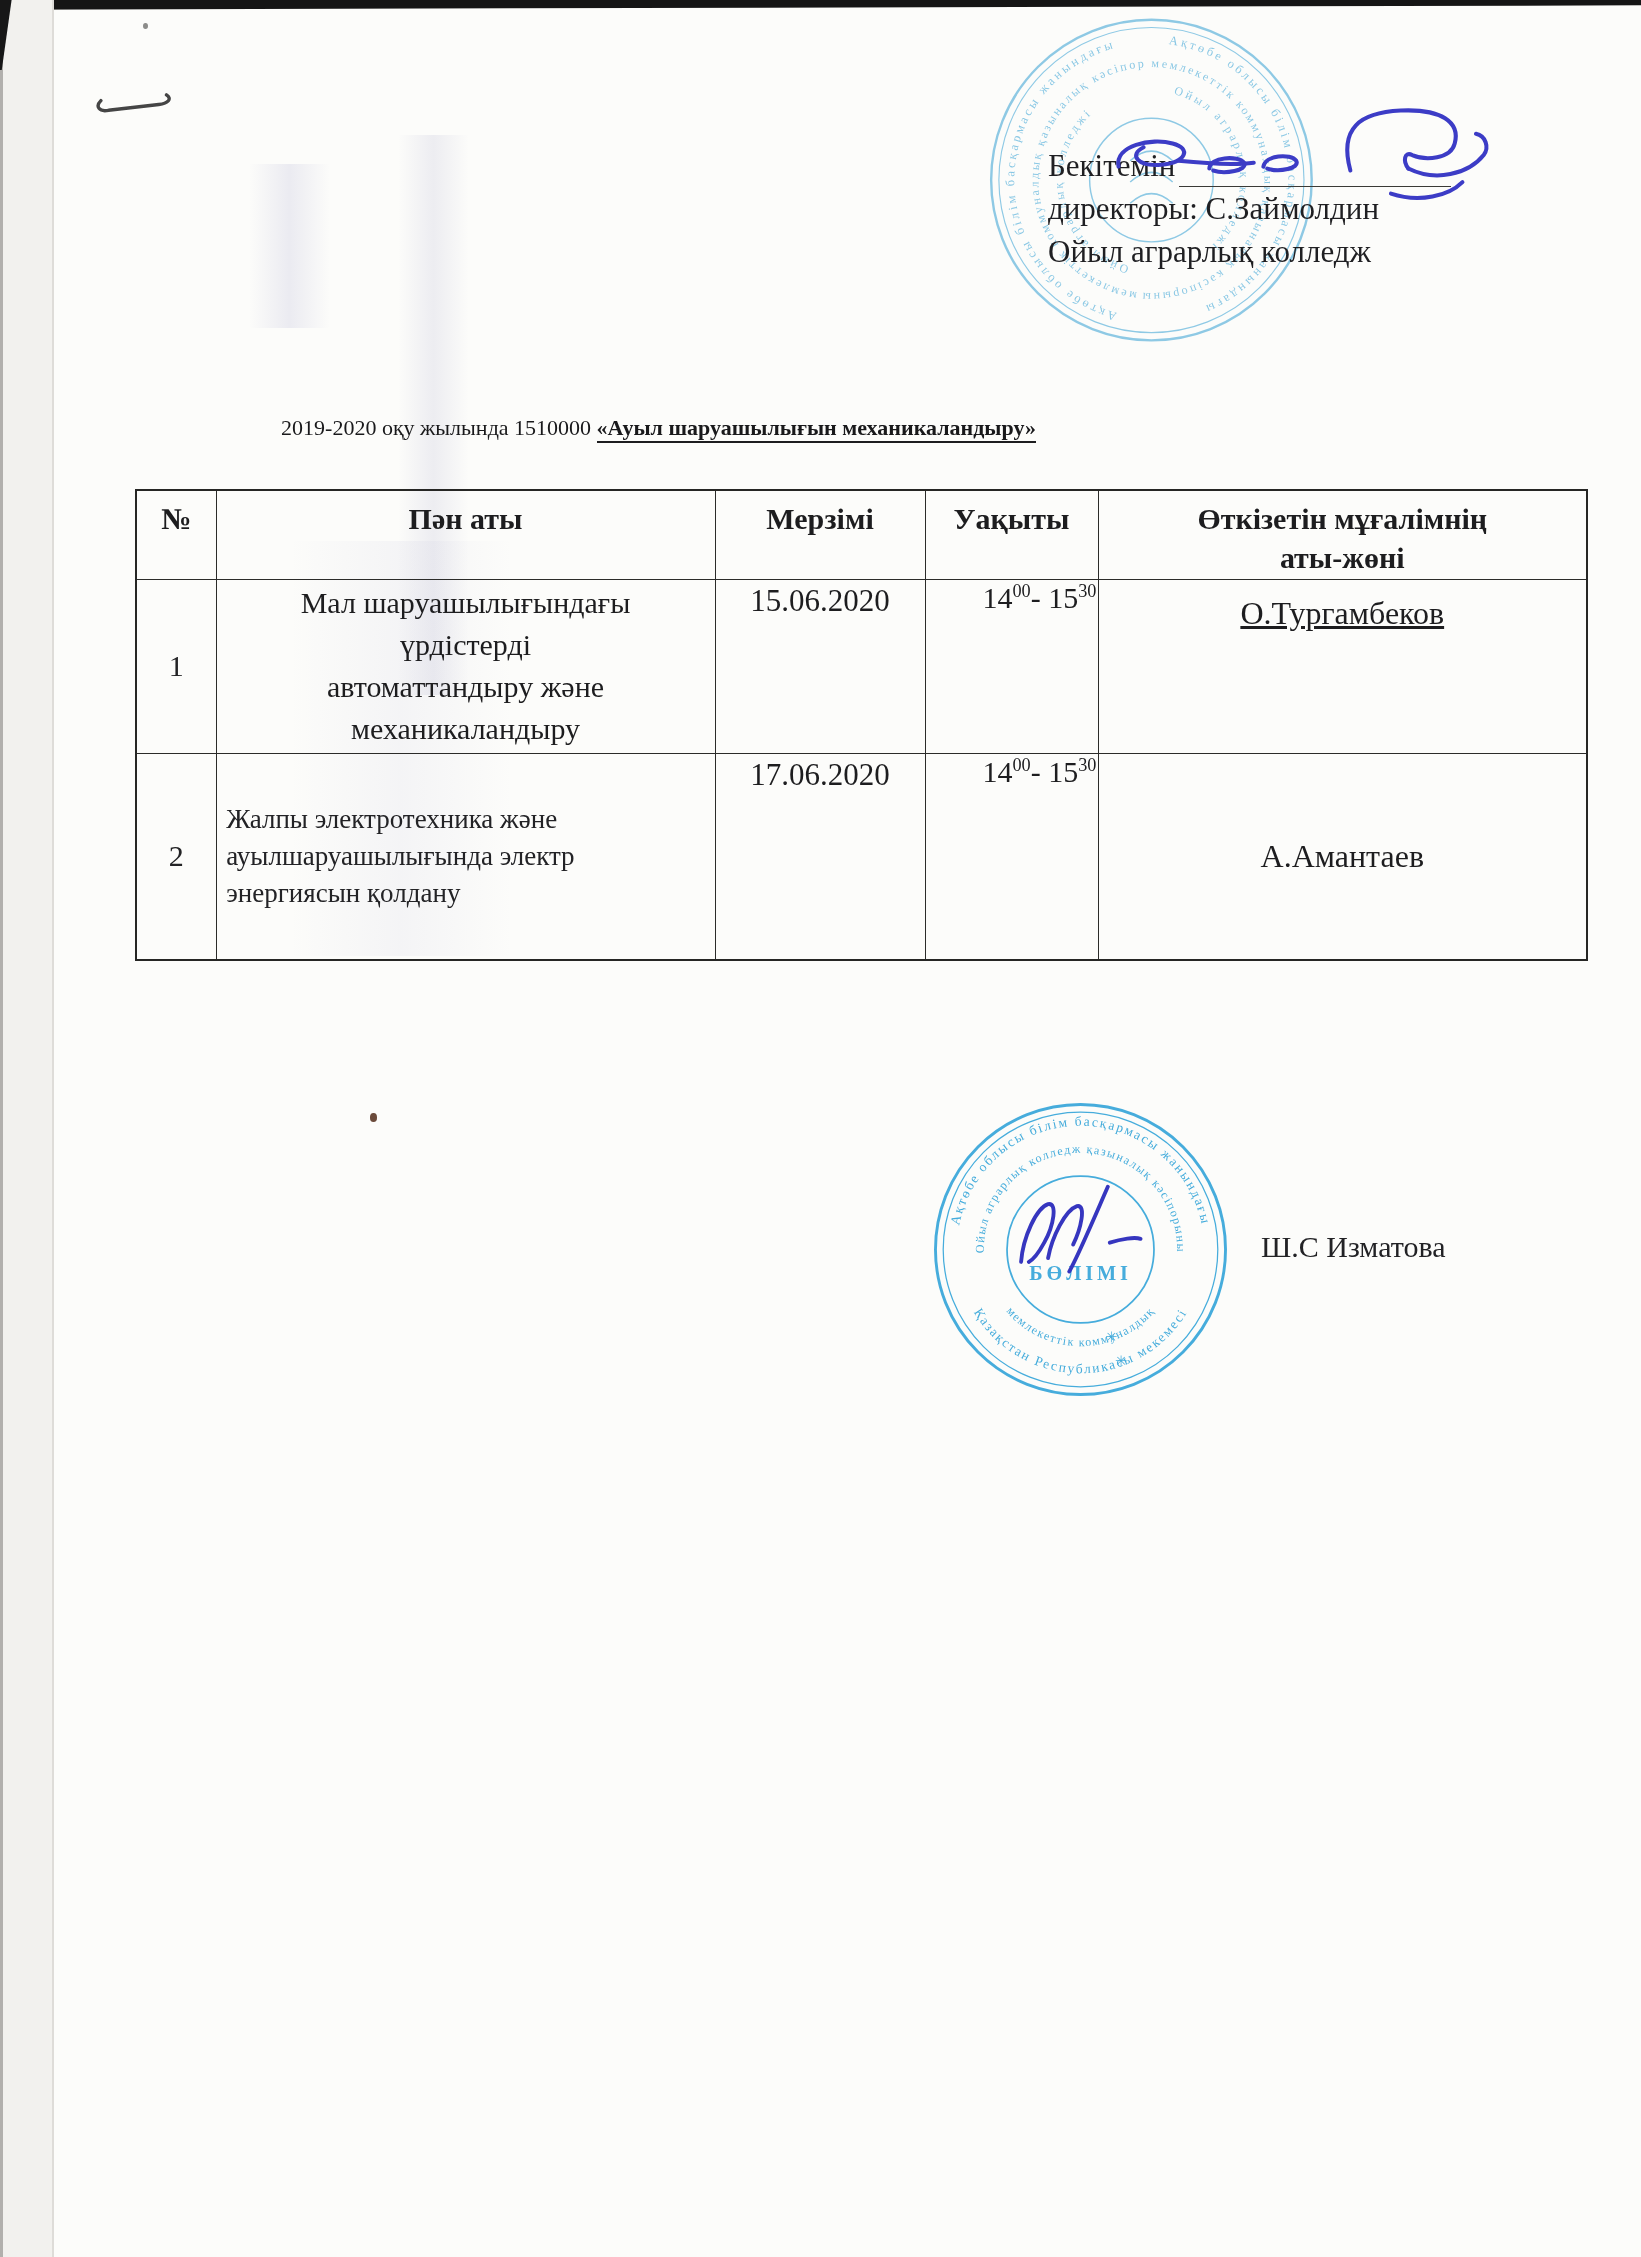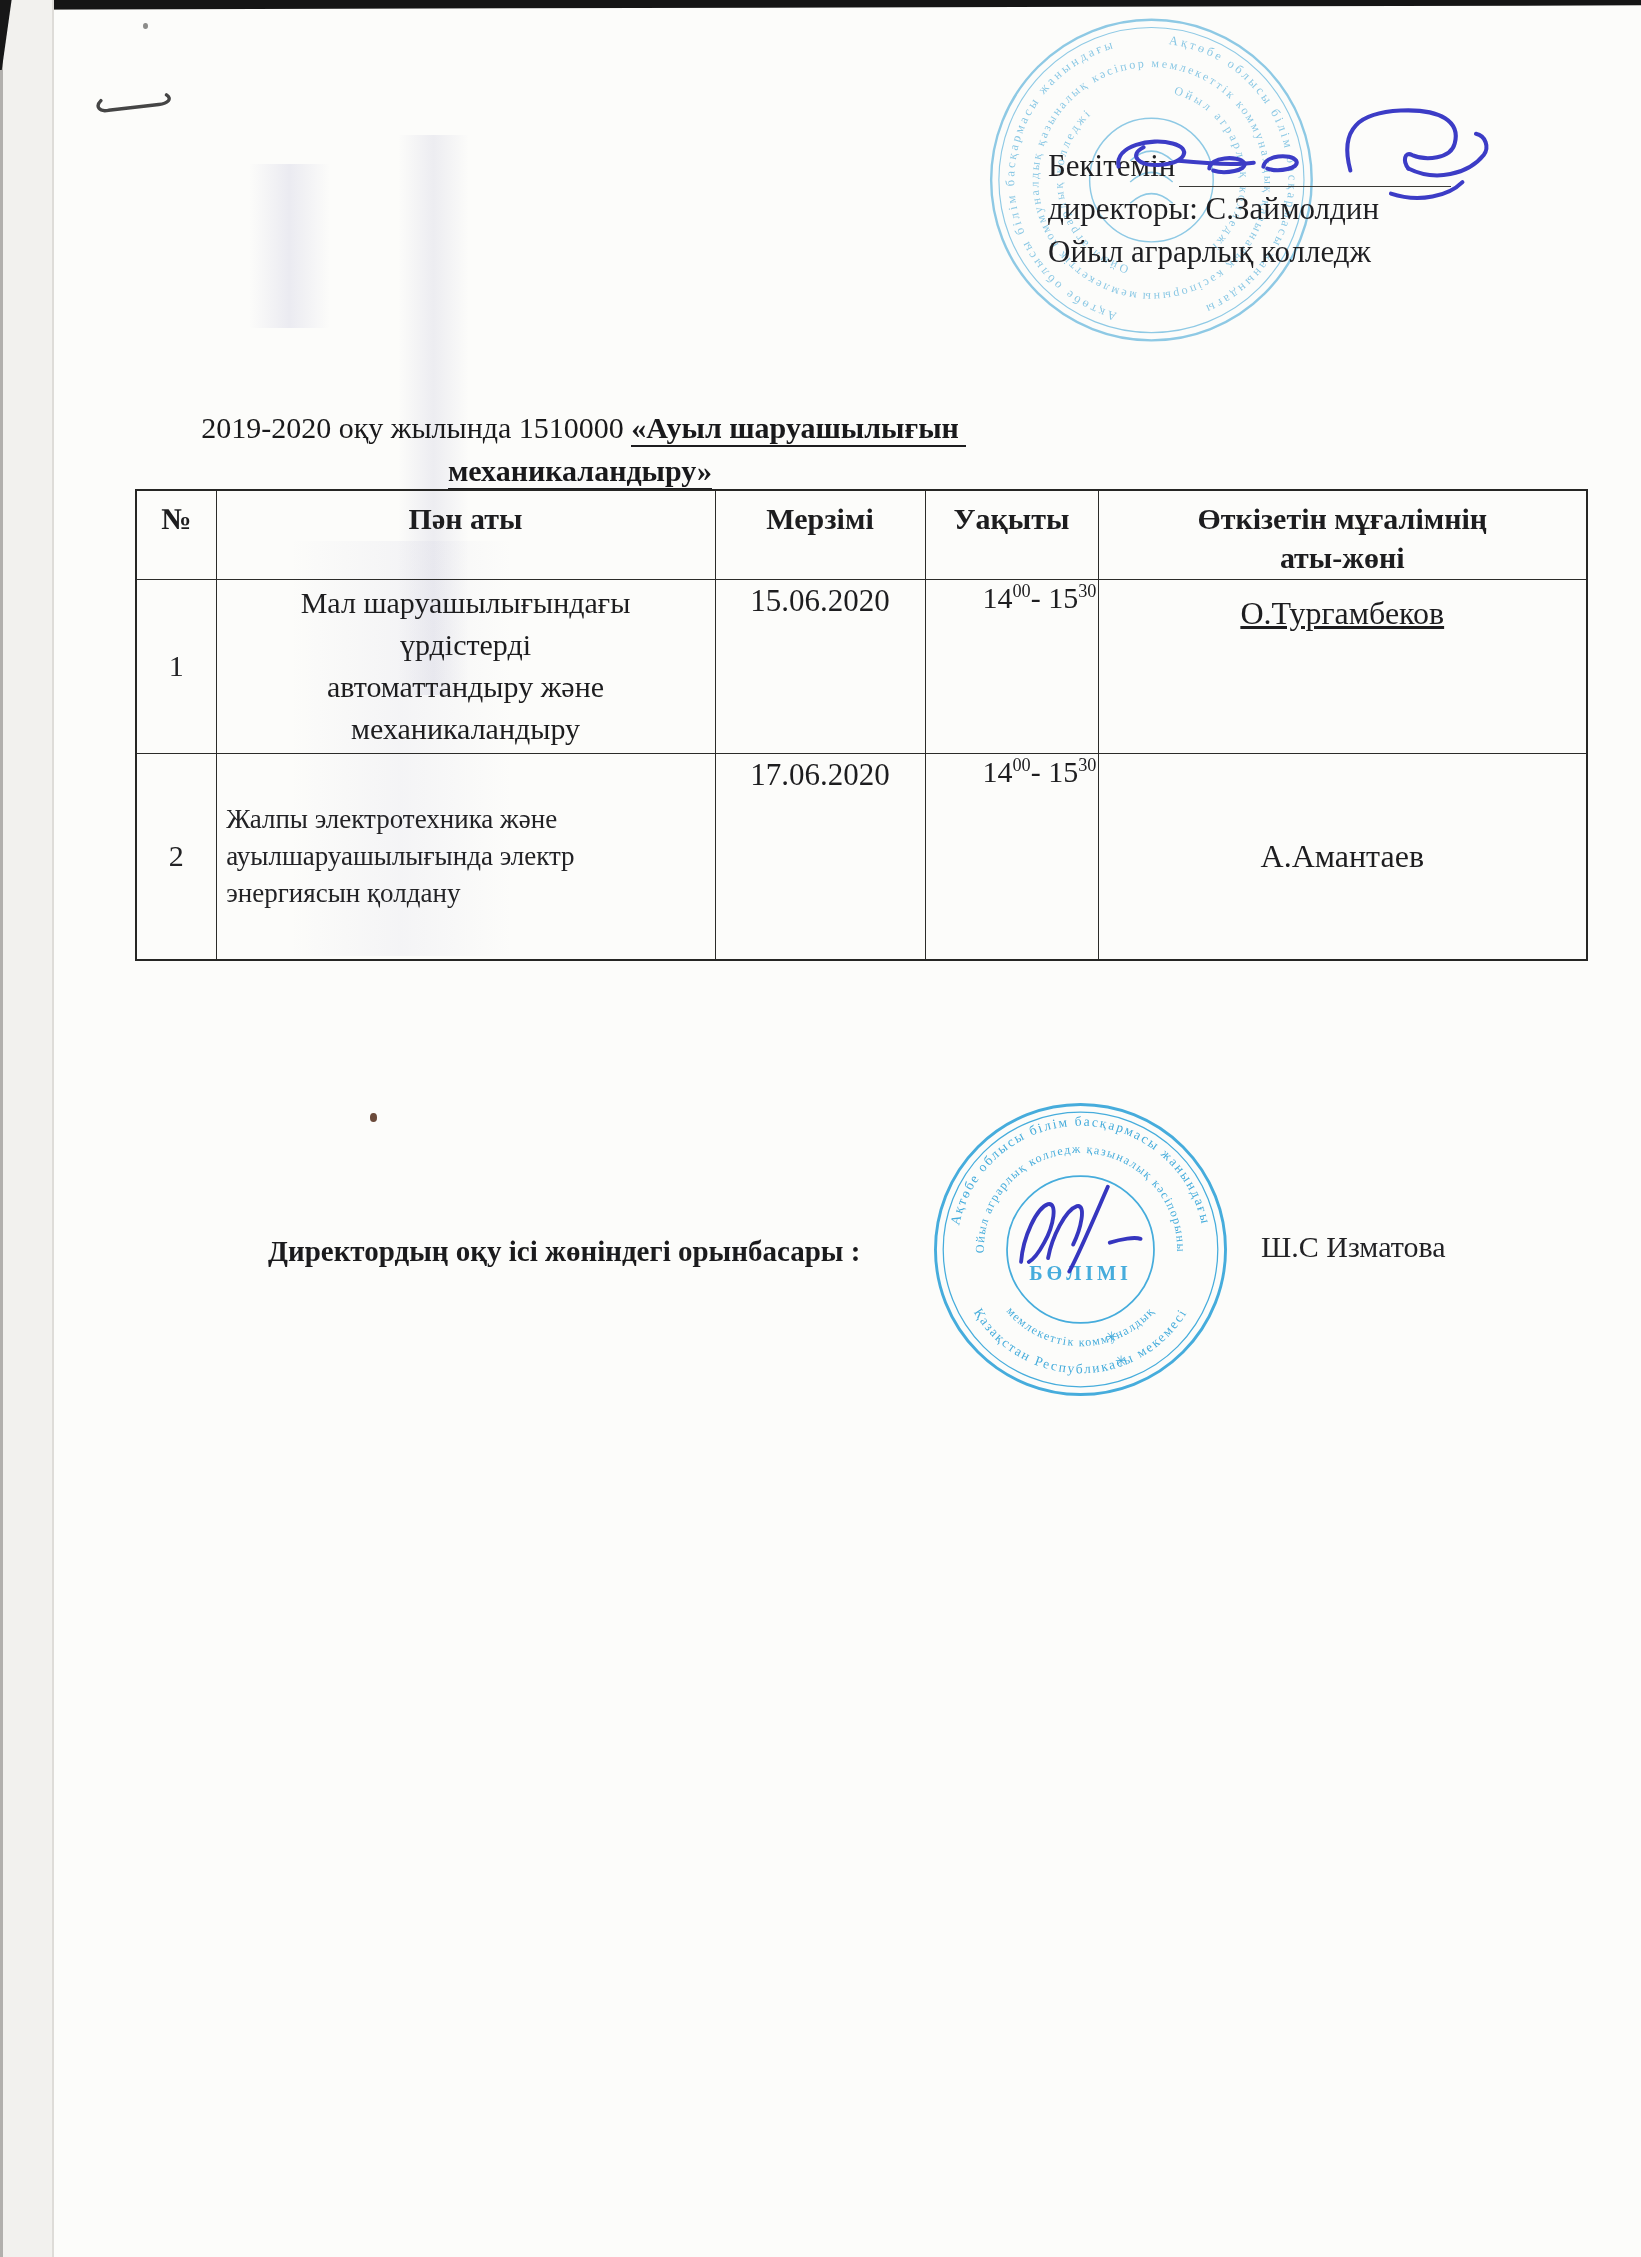--- a/index.html
+++ b/index.html
@@ -24,22 +24,22 @@
   .speck2{left:143px;top:23px;width:4.8px;height:5.8px;background:#8c8c8a;}
 
   
   .approval{position:absolute;left:1048px;top:144px;font-size:31px;line-height:43px;color:#1f1f22;}
   .appr-line1{display:flex;align-items:flex-end;}
   .sig-line{display:inline-block;width:272px;height:35px;border-bottom:1.9px solid #3a3a36;margin-left:3.9px;}
   .sig-top{position:absolute;left:1101px;top:99px;}
   .sig-bottom{position:absolute;left:994px;top:1181px;}
 
   
-  .title{position:absolute;left:124px;top:320px;width:912px;text-align:center;
-         font-size:30px;line-height:43px;white-space:pre-wrap;color:#19191b;}
+  .title{position:absolute;left:124px;top:320px;width:912px;text-align:right;
+         font-size:22px;line-height:43px;white-space:pre-wrap;color:#19191b;}
   .bu{font-weight:bold;border-bottom:2.9px solid #1d1d1f;padding-bottom:1px;}
 
   
   table.sched{position:absolute;left:135px;top:489px;width:1451px;border-collapse:collapse;
               table-layout:fixed;border:2.9px solid #262624;}
   .sched th,.sched td{border:1.9px solid #2b2b29;overflow:hidden;}
   .sched thead tr{height:89px;}
   .sched th{font-size:30px;font-weight:bold;vertical-align:top;padding-top:7.7px;
             text-align:center;line-height:39px;}
   .pre{white-space:pre-line;}
@@ -172,21 +172,20 @@
         <td class="subj pre">Жалпы электротехника және
 ауылшаруашылығында электр
 энергиясын қолдану</td>
         <td class="date">17.06.2020</td>
         <td class="time"><span>14</span><sup>00</sup><span>- </span><span>15</span><sup>30</sup></td>
         <td class="teach">А.Амантаев</td>
       </tr>
     </tbody>
   </table>
 
-  <div class="footer-label">Директордың  оқу ісі жөніндегі орынбасары :</div>
 
   <svg class="stamp-bottom" width="321" height="321" viewBox="0 0 332 332">
     <defs>
       <path id="bu1" d="M38,166 A128,128 0 0 1 294,166" fill="none"></path>
       <path id="bl1" d="M38,166 A128,128 0 0 0 294,166" fill="none"></path>
       <path id="bu2" d="M66,166 A100,100 0 0 1 266,166" fill="none"></path>
       <path id="bl2" d="M66,166 A100,100 0 0 0 266,166" fill="none"></path>
     </defs>
     <circle cx="166" cy="166" r="150" fill="none" stroke="#2da2d8" stroke-width="3"></circle>
     <circle cx="166" cy="166" r="142" fill="none" stroke="#2da2d8" stroke-width="1.3"></circle>

